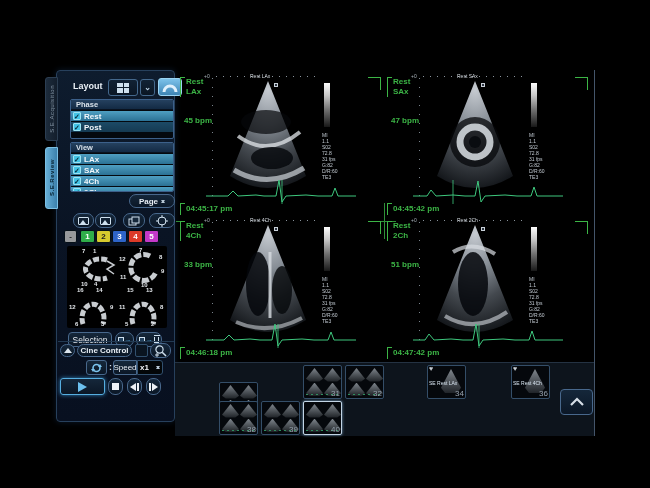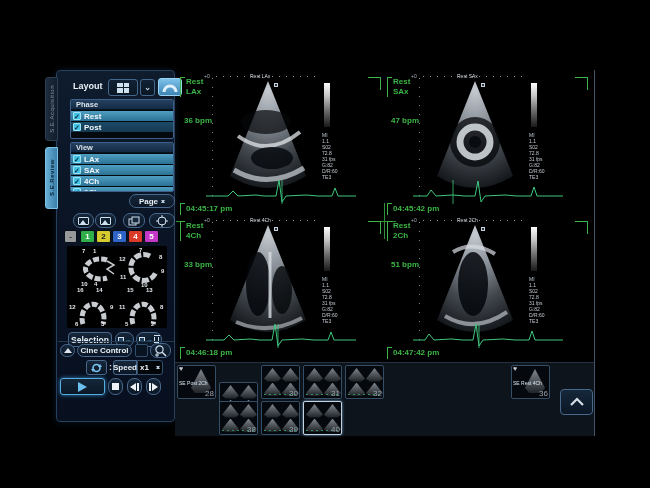--- a/index.html
+++ b/index.html
@@ -40,37 +40,37 @@
   .imgicon{width:11px;height:8px;border:1px solid #cfe0ee;border-radius:1px;position:relative}
   .imgicon::after{content:"";position:absolute;left:1px;bottom:0;border-left:3px solid transparent;border-right:3px solid transparent;border-bottom:4px solid #cfe0ee}
   .score{top:159px;height:13px;border-radius:2px;font-size:8px;font-weight:bold;color:#fff;display:flex;align-items:center;justify-content:center;border:1px solid #061018}
   .score.dark{color:#222}
 
   #diagarea{left:10px;top:175px;width:100px;height:82px;background:#000;border-radius:2px}
   .dg{position:absolute;width:48px;height:40px}
   .dg svg{position:absolute;left:0;top:0}
   .dn{position:absolute;font-size:6px;color:#e2e6ea;font-weight:bold}
 
-  #selection-btn{left:11px;top:261px;width:44px;height:15px;font-size:8.5px;font-weight:bold;display:flex;align-items:center;justify-content:center;border-radius:4px}
+  #selection-btn{left:11px;top:261px;width:44px;height:15px;font-size:8.5px;font-weight:normal;display:flex;align-items:center;justify-content:center;border-radius:4px}
   .selmini{top:261px;height:15px;display:flex;align-items:center;justify-content:center;gap:1px;font-size:7px;color:#9fd4f0}
   .mini-rect{width:6px;height:5px;border:1px solid #cfe0ee;background:#24425e}
   .arr{color:#58b6ee;font-size:7px;font-weight:bold}
   .trash{width:5px;height:6px;border:1px solid #cfe0ee;border-top:none;position:relative}
   .trash::before{content:"";position:absolute;left:-1px;top:-2px;width:6px;height:1px;background:#cfe0ee}
 
   #cine-sep{left:1px;top:270px;width:116px;height:1px;background:#223a52}
   #cine-collapse{left:3px;top:273px;width:15px;height:13px;display:flex;align-items:center;justify-content:center}
   .tri-up{width:0;height:0;border-left:4px solid transparent;border-right:4px solid transparent;border-bottom:5px solid #dbe4ec}
   #cine-pill{left:20px;top:273px;width:55px;height:13px;border-radius:7px;font-size:8px;font-weight:bold;display:flex;align-items:center;justify-content:center}
   #cine-box{left:78px;top:273px;width:13px;height:13px;background:#0a1420;border:1px solid #31506e;border-radius:2px}
   #cine-zoom{left:93px;top:272px;width:21px;height:15px;display:flex;align-items:center;justify-content:center}
 
   #loop-btn{left:29px;top:289px;width:21px;height:15px;display:flex;align-items:center;justify-content:center;border-radius:3px}
   #loop-colon{left:52px;top:291px;font-size:9px;color:#cfd8e0;font-weight:bold}
-  #speed-lbl{left:56px;top:289px;width:24px;height:15px;font-size:8px;font-weight:bold;display:flex;align-items:center;justify-content:center;border-radius:3px 0 0 3px}
+  #speed-lbl{left:56px;top:289px;width:24px;height:15px;font-size:8px;font-weight:normal;display:flex;align-items:center;justify-content:center;border-radius:3px 0 0 3px}
   #speed-val{left:80px;top:289px;width:26px;height:15px;background:#030608;border:1px solid #31506e;display:flex;align-items:center;justify-content:space-between;padding:0 2px;border-radius:0 3px 3px 0}
   #speed-val span{font-size:8px;font-weight:bold;color:#f0f4f8}
 
   #play-btn{left:3px;top:307px;width:45px;height:17px;border:1px solid #56aee0;box-shadow:0 0 4px #2e7cb4;display:flex;align-items:center;justify-content:center;border-radius:3px}
   .play-tri{width:0;height:0;border-top:5px solid transparent;border-bottom:5px solid transparent;border-left:9px solid #6cc0ee}
   .ctlb{top:307px;width:15px;height:17px;display:flex;align-items:center;justify-content:center;gap:1px}
   .sq{width:7px;height:7px;background:#eef2f6}
   .stp-tri-l{width:0;height:0;border-top:4px solid transparent;border-bottom:4px solid transparent;border-right:6px solid #eef2f6}
   .stp-tri-r{width:0;height:0;border-top:4px solid transparent;border-bottom:4px solid transparent;border-left:6px solid #eef2f6}
   .bar{width:2px;height:8px;background:#eef2f6}
@@ -321,21 +321,21 @@
 <div id="cross-v" class="abs"></div>
 <div id="cross-h" class="abs"></div>
 <div id="edge-tick" class="abs"></div>
 
 <div class="quad abs" style="left:176px;top:72px">
   <div class="gbr abs"></div>
   <div class="qphase abs green">
     <div>Rest</div>
     <div>LAx</div>
   </div>
-  <div class="bpm abs green">36 bpm</div>
+  <div class="bpm abs green">45 bpm</div>
   <div class="usimg abs">
     <span class="origin">+0</span>
     <div class="ruler"></div>
     <div class="vruler"></div>
     <div class="img-label">Rest LAx</div>
     <div class="omark"></div>
     <svg width="104" height="126" viewBox="0 0 104 126">
       <defs>
           <radialGradient id="g1" cx="50%" cy="8%" r="95%">
             <stop offset="0" stop-color="#c6cbd1"></stop>
@@ -511,65 +511,55 @@
     <polyline points="0,20 12,20 16,14 21,20 38,19 50,20 60,20 63,4 66,26 70,20 90,19 102,20 116,20 119,11 122,20 150,20" fill="none" stroke="#3ec87e" stroke-width="1"></polyline>
     <line x1="66" y1="4" x2="66" y2="28" stroke="#3ec87e" stroke-width="1" opacity=".8"></line>
   </svg>
   <div class="corner abs"></div>
   <div class="tbr abs"></div>
   <div class="tstamp abs green">04:47:42 pm</div>
 </div>
 
 <div id="strip" class="abs">
 
-  <div class="thumb abs" style="left:2px;top:2px">
+  <div class="thumb abs" style="left:44px;top:19px">
+    <span class="mgrid">
+        <i></i>
+        <i></i>
+        <i></i>
+        <i></i>
+      </span>
+      <span class="mecg"></span>
+    <span class="tnum">29</span>
+  </div>
+  <div class="thumb abs" style="left:128px;top:2px">
+    <span class="mgrid">
+        <i></i>
+        <i></i>
+        <i></i>
+        <i></i>
+      </span>
+      <span class="mecg"></span>
+    <span class="tnum">31</span>
+  </div>
+  <div class="thumb abs" style="left:170px;top:2px">
+    <span class="mgrid">
+        <i></i>
+        <i></i>
+        <i></i>
+        <i></i>
+      </span>
+      <span class="mecg"></span>
+    <span class="tnum">32</span>
+  </div>
+  <div class="thumb abs" style="left:252px;top:2px">
     <span class="theart">♥</span>
     <span class="msec"></span>
-    <span class="tlabel">SE Post 2Ch</span>
-    <span class="tnum">28</span>
-  </div>
-  <div class="thumb abs" style="left:44px;top:19px">
-    <span class="mgrid">
-        <i></i>
-        <i></i>
-        <i></i>
-        <i></i>
-      </span>
-      <span class="mecg"></span>
-    <span class="tnum">29</span>
-  </div>
-  <div class="thumb abs" style="left:86px;top:2px">
-    <span class="mgrid">
-        <i></i>
-        <i></i>
-        <i></i>
-        <i></i>
-      </span>
-      <span class="mecg"></span>
-    <span class="tnum">30</span>
-  </div>
-  <div class="thumb abs" style="left:128px;top:2px">
-    <span class="mgrid">
-        <i></i>
-        <i></i>
-        <i></i>
-        <i></i>
-      </span>
-      <span class="mecg"></span>
-    <span class="tnum">31</span>
-  </div>
-  <div class="thumb abs" style="left:170px;top:2px">
-    <span class="mgrid">
-        <i></i>
-        <i></i>
-        <i></i>
-        <i></i>
-      </span>
-      <span class="mecg"></span>
-    <span class="tnum">32</span>
+    <span class="tlabel">SE Rest LAx</span>
+    <span class="tnum">34</span>
   </div>
   <div class="thumb abs" style="left:336px;top:2px">
     <span class="theart">♥</span>
     <span class="msec"></span>
     <span class="tlabel">SE Rest 4Ch</span>
     <span class="tnum">36</span>
   </div>
 
   <div class="thumb abs" style="left:44px;top:38px">
     <span class="mgrid">

